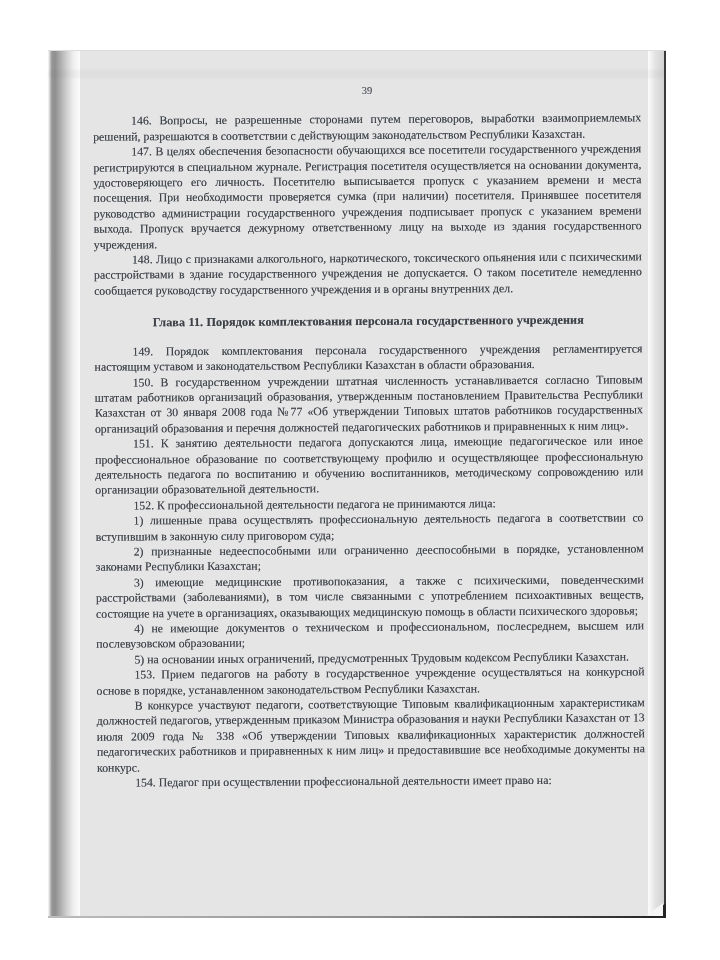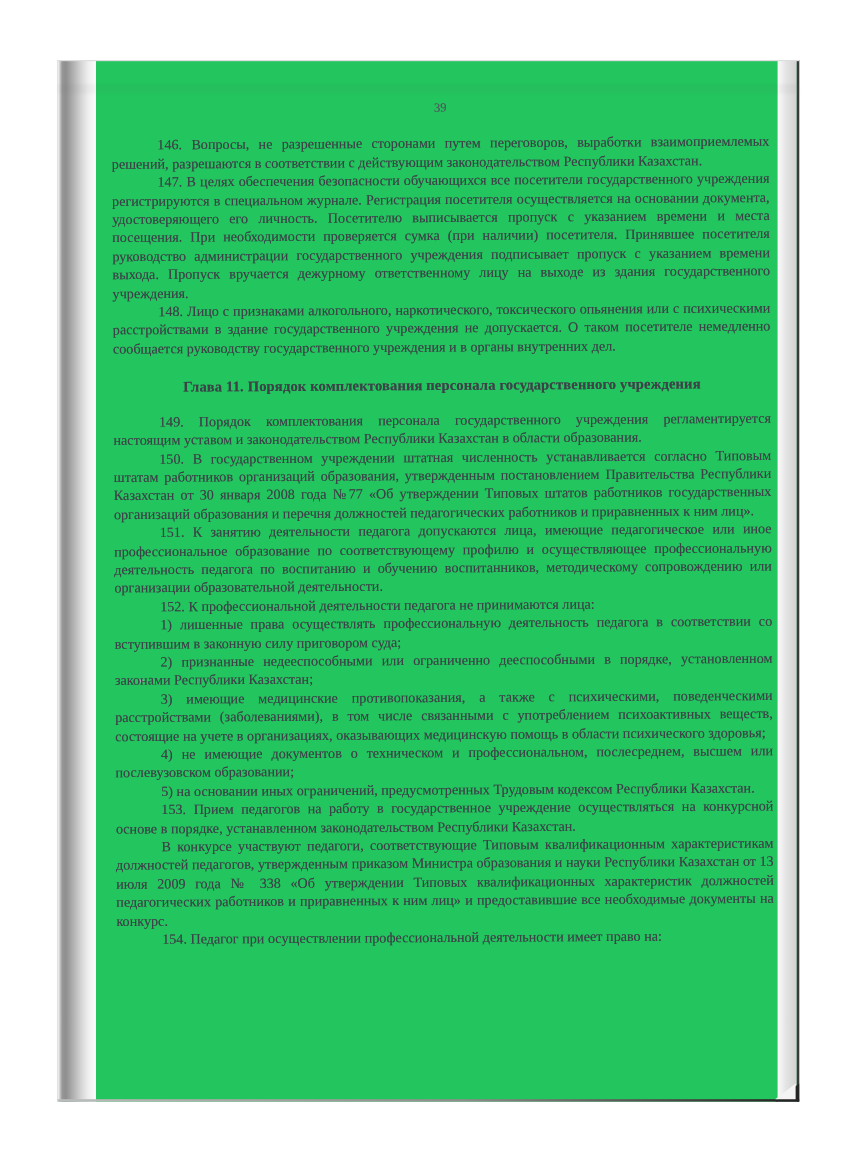--- a/index.html
+++ b/index.html
@@ -15,21 +15,21 @@
     font-family: "Liberation Serif", serif;
   }
 
   
   .page {
     position: absolute;
     left: 48px;
     top: 50px;
     width: 618px;
     height: 868px;
-    background: #22c55e;
+    background: #e5e5e5;
   }
 
   
   .edge-left {
     position: absolute;
     left: 0;
     top: 0;
     width: 32px;
     height: 100%;
     background: linear-gradient(to right,

